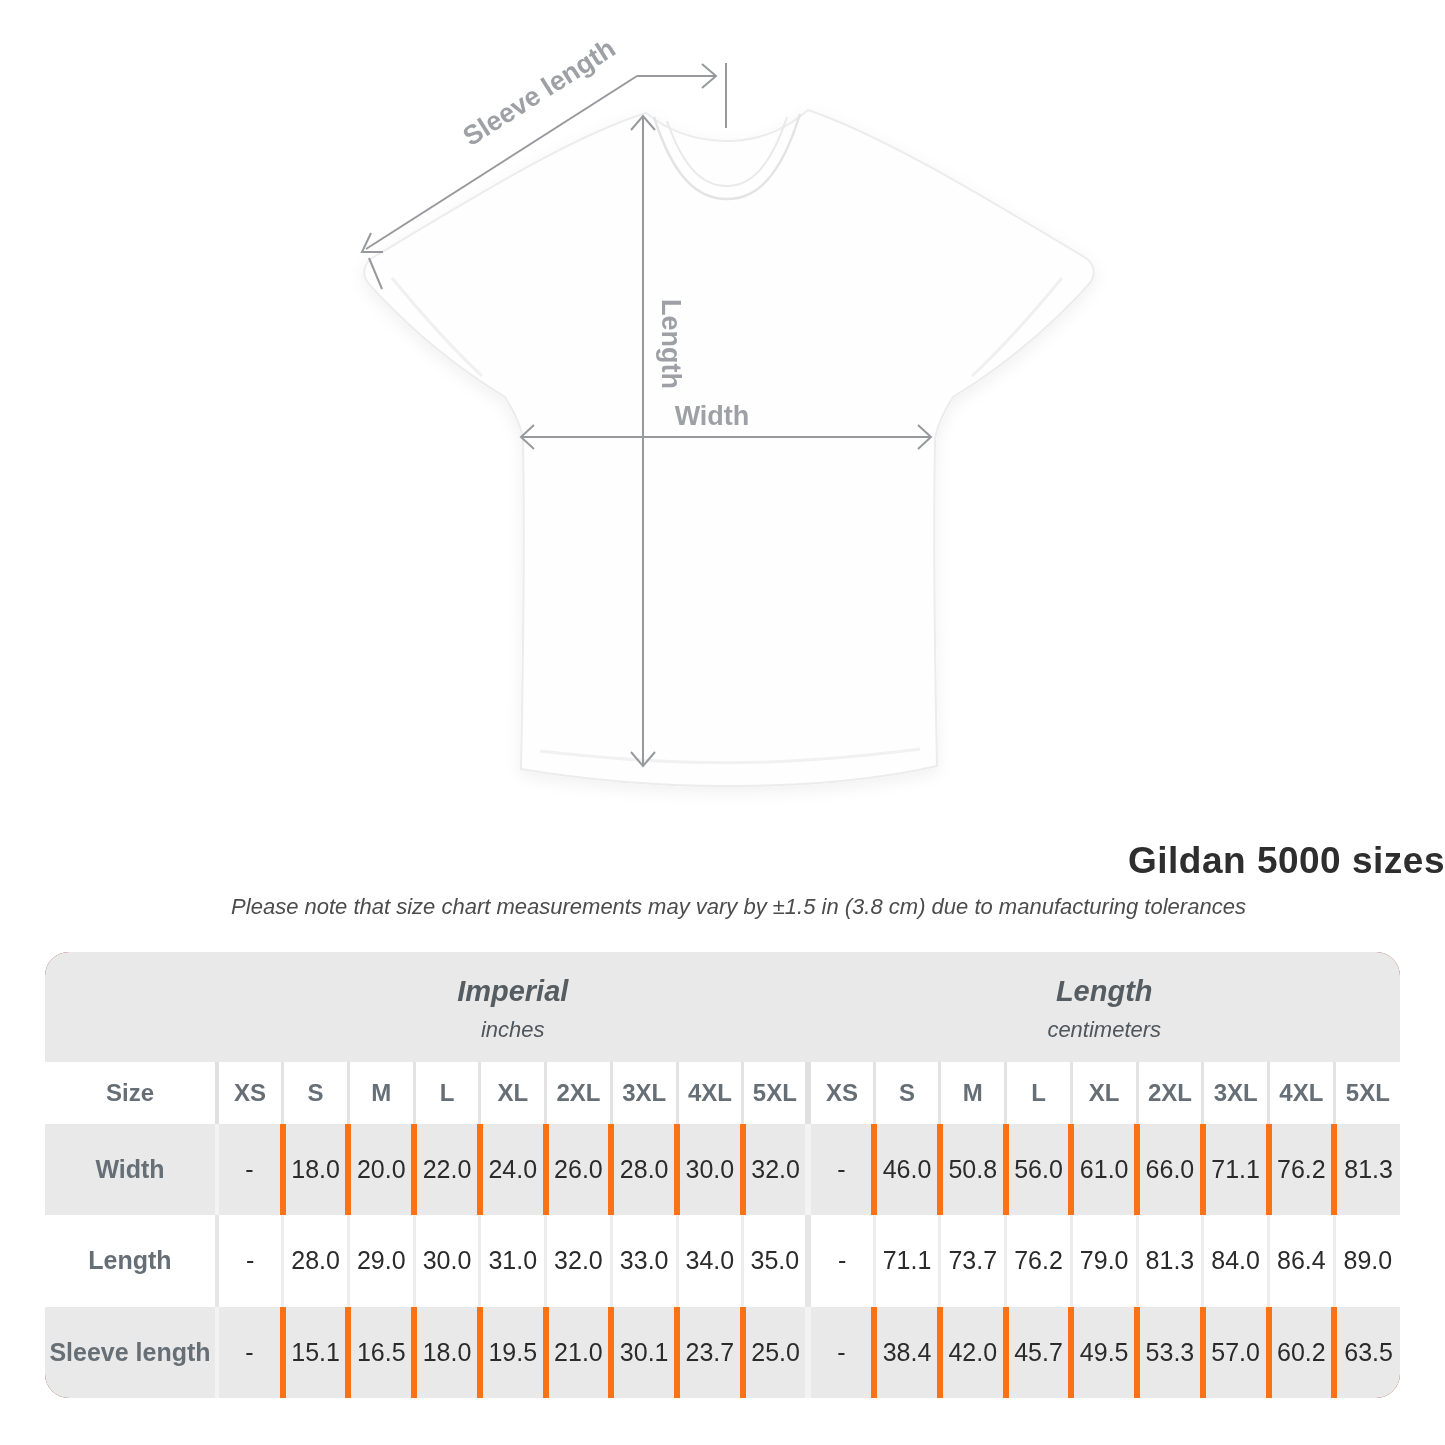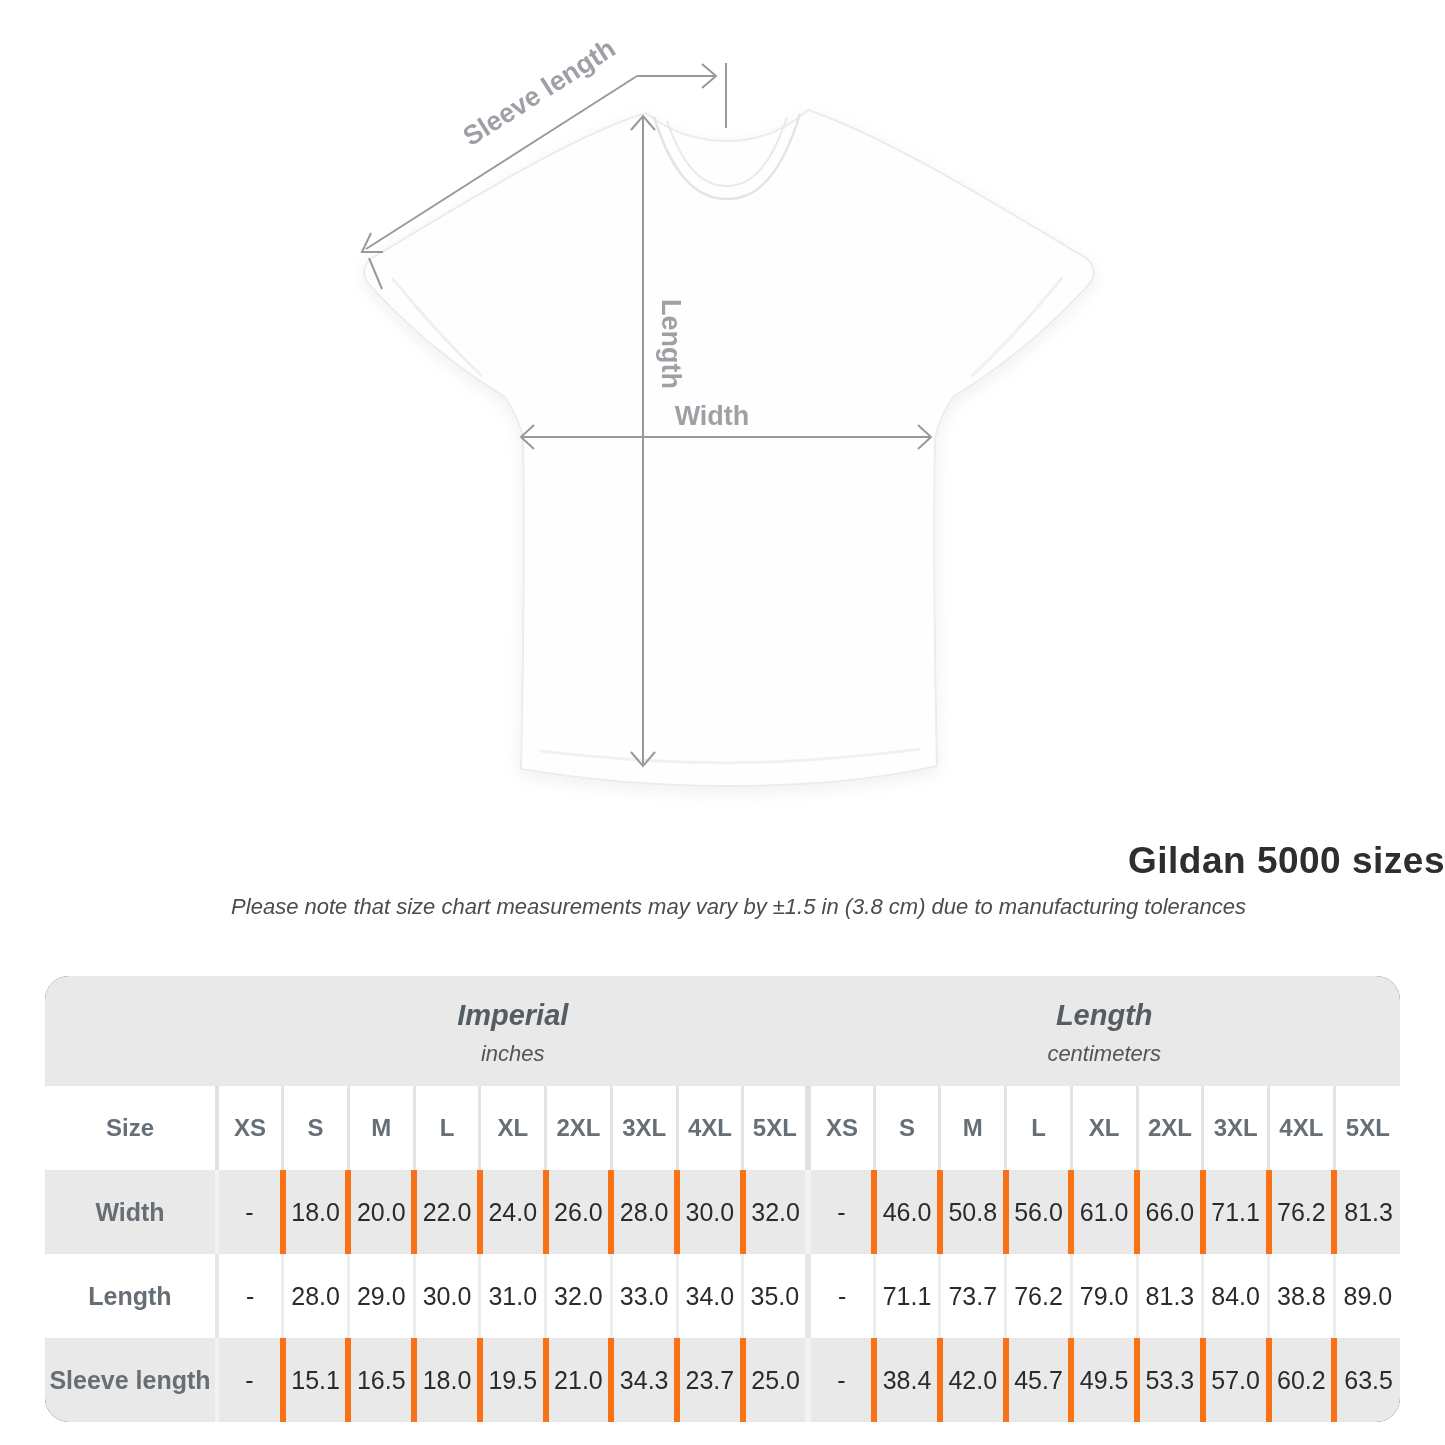--- a/index.html
+++ b/index.html
@@ -7,32 +7,32 @@
         font-family:"Liberation Sans","DejaVu Sans",sans-serif;}
   
   .diagram{position:absolute;left:0;top:0;width:1445px;height:835px;}
   
   .page-title{position:absolute;left:0;top:840px;width:100%;text-align:right;
               font-size:37px;font-weight:bold;color:#2e2e2e;letter-spacing:.5px;}
   .page-subtitle{position:absolute;left:0;top:894px;width:100%;text-align:center;
               font-size:22px;font-style:italic;color:#4c4c4c;padding-left:16px;}
   
   .chart-wrap{position:absolute;left:45px;top:952px;width:1355px;height:446px;
-              border-radius:24px;overflow:hidden;background:#7f1d1d;margin-top:24px;}
+              border-radius:24px;overflow:hidden;background:#7f1d1d;}
   table.size-table{width:100%;height:100%;border-collapse:collapse;table-layout:fixed;}
   col.c-label{width:172px;}
   .size-table th,.size-table td{padding:0;text-align:center;vertical-align:middle;
               font-size:25px;white-space:nowrap;}
   
   tr.group-row{height:110px;}
   tr.group-row th{background:#e9e9e9;}
   .g-label{font-size:29px;font-weight:bold;font-style:italic;color:#555c62;padding-top:4px;}
   .g-unit{font-size:22px;font-style:italic;color:#4f565c;padding-top:9px;font-weight:normal;}
   
-  tr.size-row{height:84px;background:#ffffff;}
+  tr.size-row{height:62px;background:#ffffff;}
   tr.size-row th{font-size:24px;font-weight:bold;color:#666e76;}
   tr.size-row th.sep{border-left:3px solid #e3e3e3;}
   tr.size-row th.lsep{border-left:4px solid #e0e0e0;}
   tr.size-row th.gsep{border-left:6px solid #e0e0e0;}
   
   tbody tr{height:84px;}
   tbody th{font-size:25px;font-weight:bold;color:#666e76;}
   tbody td{color:#2b2b2b;}
   tr.white-row{background:#ffffff;}
   tr.white-row td.sep{border-left:3px solid #ededed;}
@@ -200,32 +200,32 @@
           <td class="sep">33.0</td>
           <td class="sep">34.0</td>
           <td class="sep">35.0</td>
           <td class="gsep">-</td>
           <td class="sep">71.1</td>
           <td class="sep">73.7</td>
           <td class="sep">76.2</td>
           <td class="sep">79.0</td>
           <td class="sep">81.3</td>
           <td class="sep">84.0</td>
-          <td class="sep">38.8</td>
+          <td class="sep">86.4</td>
           <td class="sep">89.0</td>
         </tr>
         <tr class="stripe-row">
           <th>Sleeve length</th>
           <td class="lsep">-</td>
           <td class="sep">15.1</td>
           <td class="sep">16.5</td>
           <td class="sep">18.0</td>
           <td class="sep">19.5</td>
           <td class="sep">21.0</td>
-          <td class="sep">34.3</td>
+          <td class="sep">30.1</td>
           <td class="sep">23.7</td>
           <td class="sep">25.0</td>
           <td class="gsep">-</td>
           <td class="sep">38.4</td>
           <td class="sep">42.0</td>
           <td class="sep">45.7</td>
           <td class="sep">49.5</td>
           <td class="sep">53.3</td>
           <td class="sep">57.0</td>
           <td class="sep">60.2</td>

